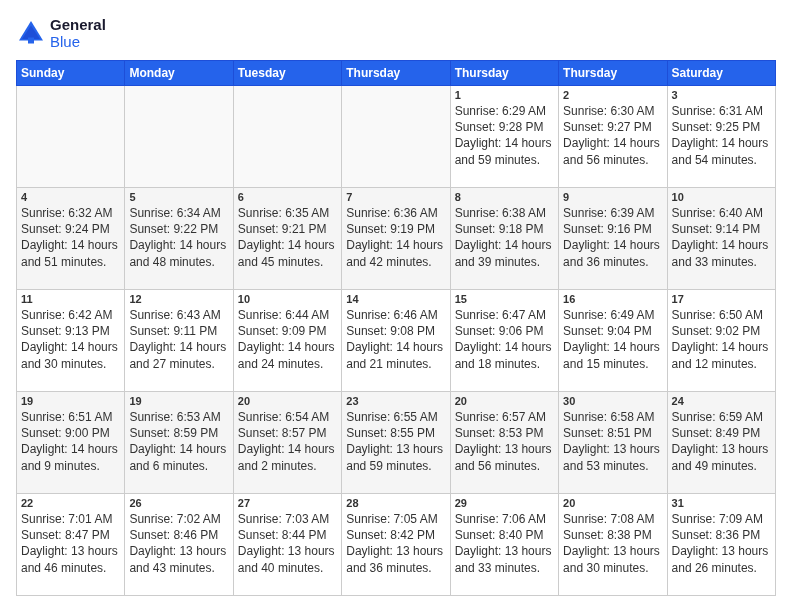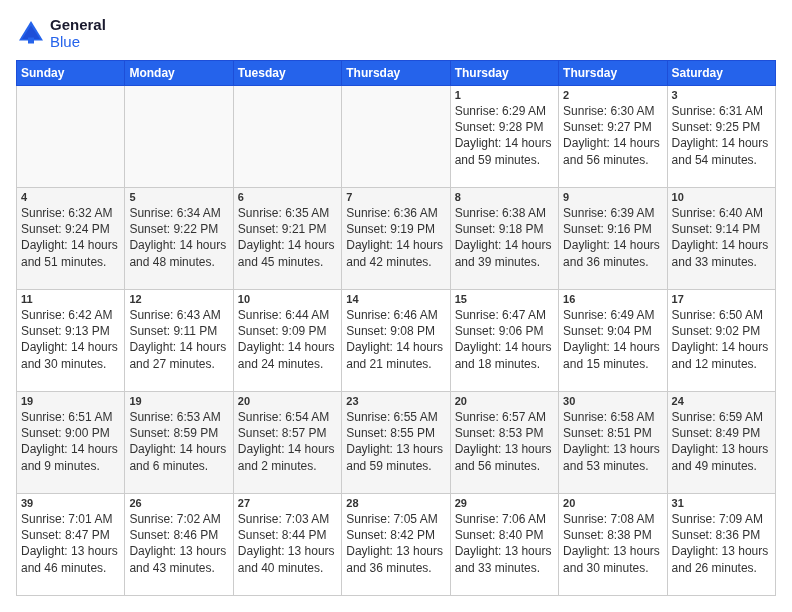--- a/index.html
+++ b/index.html
@@ -224,21 +224,21 @@
             <span class="day-num">30</span>
             <div class="day-info">Sunrise: 6:58 AM<br>Sunset: 8:51 PM<br>Daylight: 13 hours<br>and 53 minutes.</div>
           </td>
           <td>
             <span class="day-num">24</span>
             <div class="day-info">Sunrise: 6:59 AM<br>Sunset: 8:49 PM<br>Daylight: 13 hours<br>and 49 minutes.</div>
           </td>
         </tr>
         <tr>
           <td>
-            <span class="day-num">39</span>
+            <span class="day-num">22</span>
             <div class="day-info">Sunrise: 7:01 AM<br>Sunset: 8:47 PM<br>Daylight: 13 hours<br>and 46 minutes.</div>
           </td>
           <td>
             <span class="day-num">26</span>
             <div class="day-info">Sunrise: 7:02 AM<br>Sunset: 8:46 PM<br>Daylight: 13 hours<br>and 43 minutes.</div>
           </td>
           <td>
             <span class="day-num">27</span>
             <div class="day-info">Sunrise: 7:03 AM<br>Sunset: 8:44 PM<br>Daylight: 13 hours<br>and 40 minutes.</div>
           </td>

